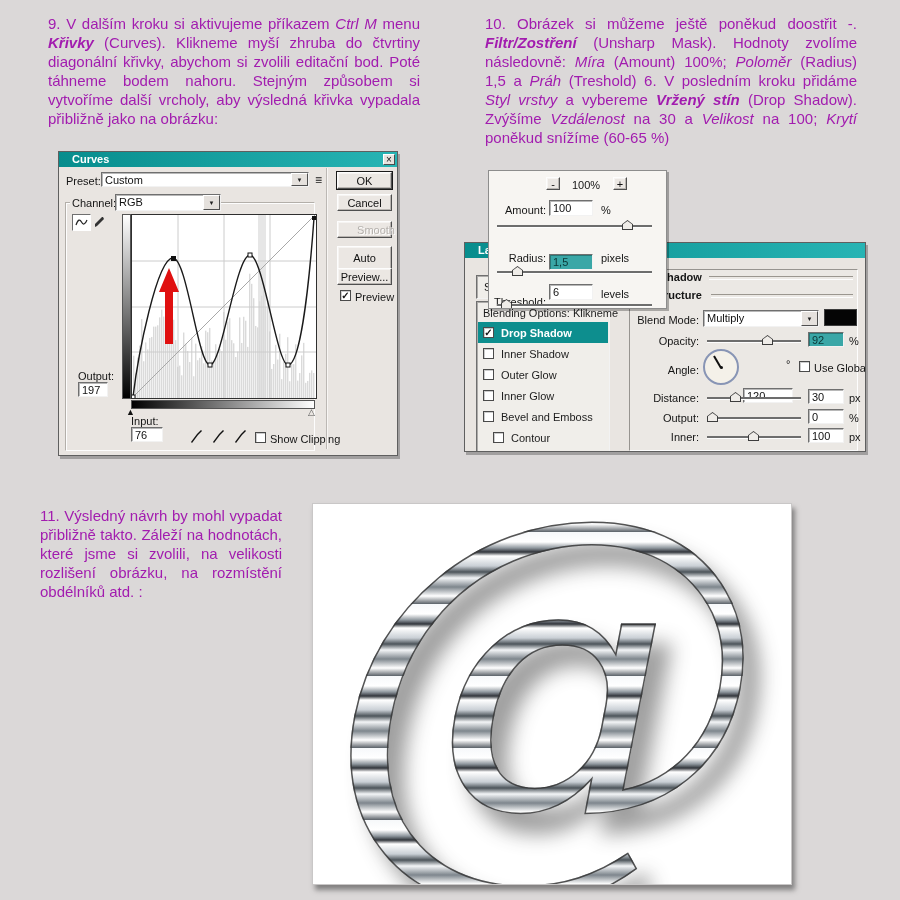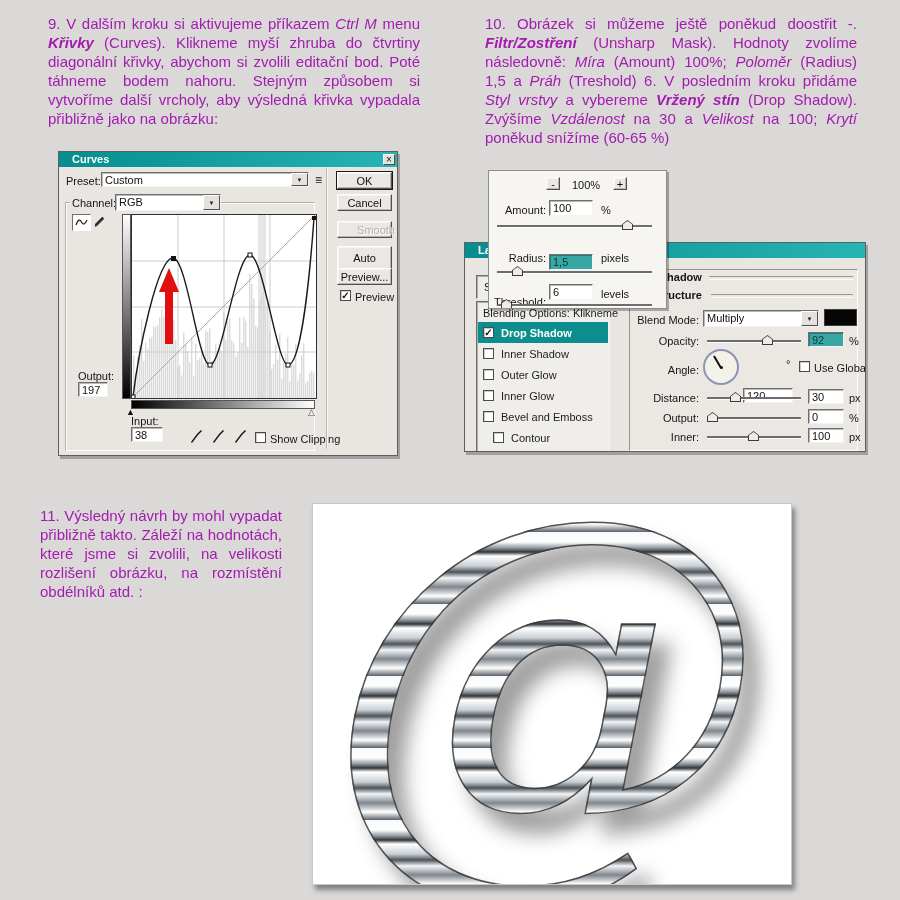--- a/index.html
+++ b/index.html
@@ -259,21 +259,21 @@
     </svg>
   </div>
 
   <div class="abs" id="hgrad"></div>
   <span class="abs tri" style="left:67px;top:256px;color:#111;">▲</span>
   <span class="abs tri" style="left:249px;top:256px;color:#555;">△</span>
 
   <div class="lbl" style="left:19px;top:218px;">Output:</div>
   <div class="abs sunken field" style="left:19px;top:230px;width:30px;height:15px;">197</div>
   <div class="lbl" style="left:72px;top:263px;">Input:</div>
-  <div class="abs sunken field" style="left:72px;top:275px;width:32px;height:15px;">38</div>
+  <div class="abs sunken field" style="left:72px;top:275px;width:32px;height:15px;">76</div>
 
   <div class="abs" style="left:131px;top:277px;">
     <svg width="13" height="15" viewBox="0 0 13 15">
         <path d="M2,14 L1,13 L7,5 L9,3 L11,1 L12,2 L10,4 L8,6 Z" fill="#111"></path>
       </svg>
   </div>
   <div class="abs" style="left:153px;top:277px;">
     <svg width="13" height="15" viewBox="0 0 13 15">
         <path d="M2,14 L1,13 L7,5 L9,3 L11,1 L12,2 L10,4 L8,6 Z" fill="#111"></path>
       </svg>

